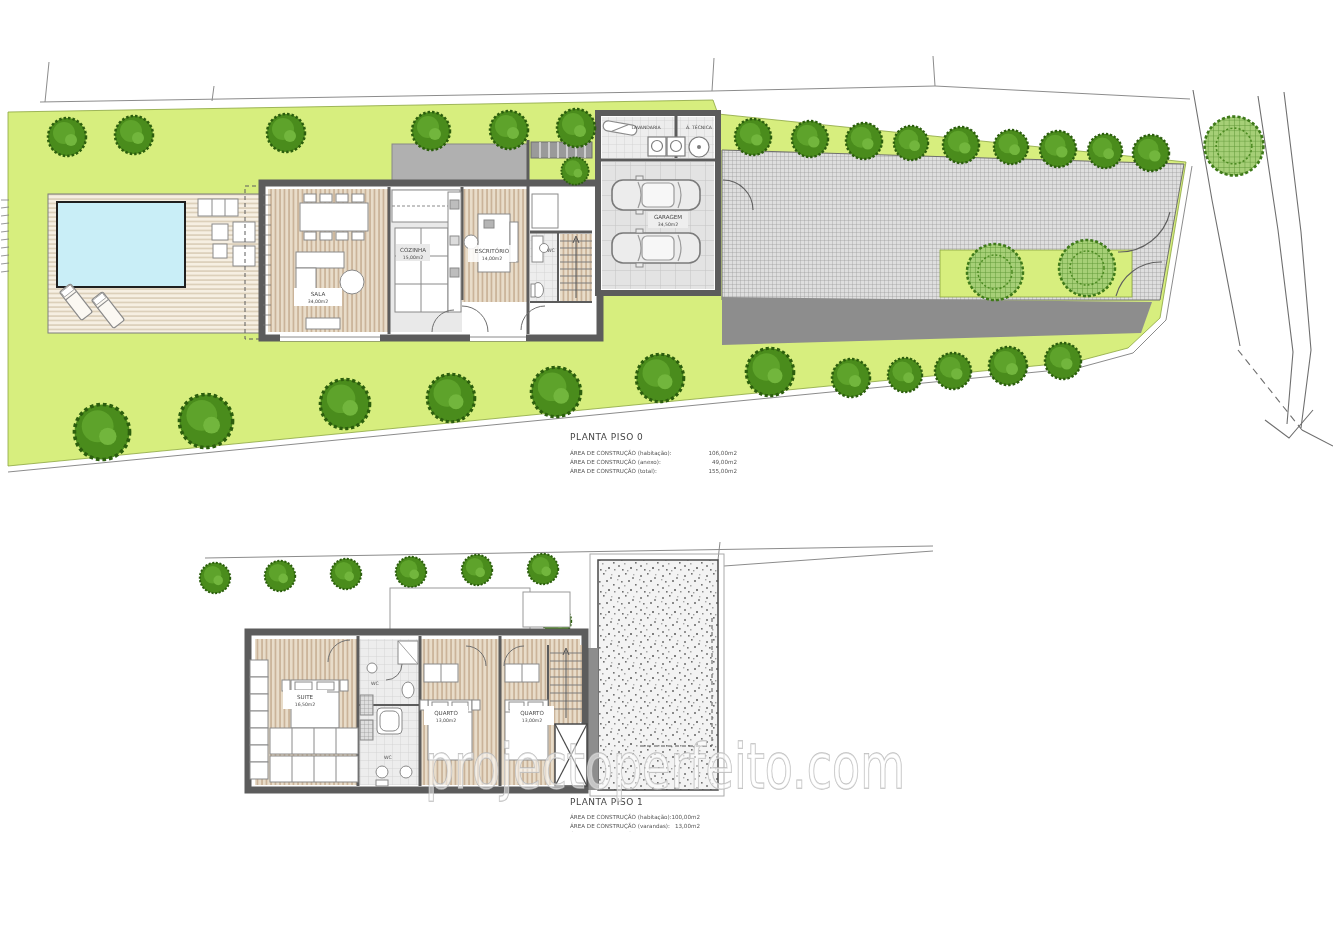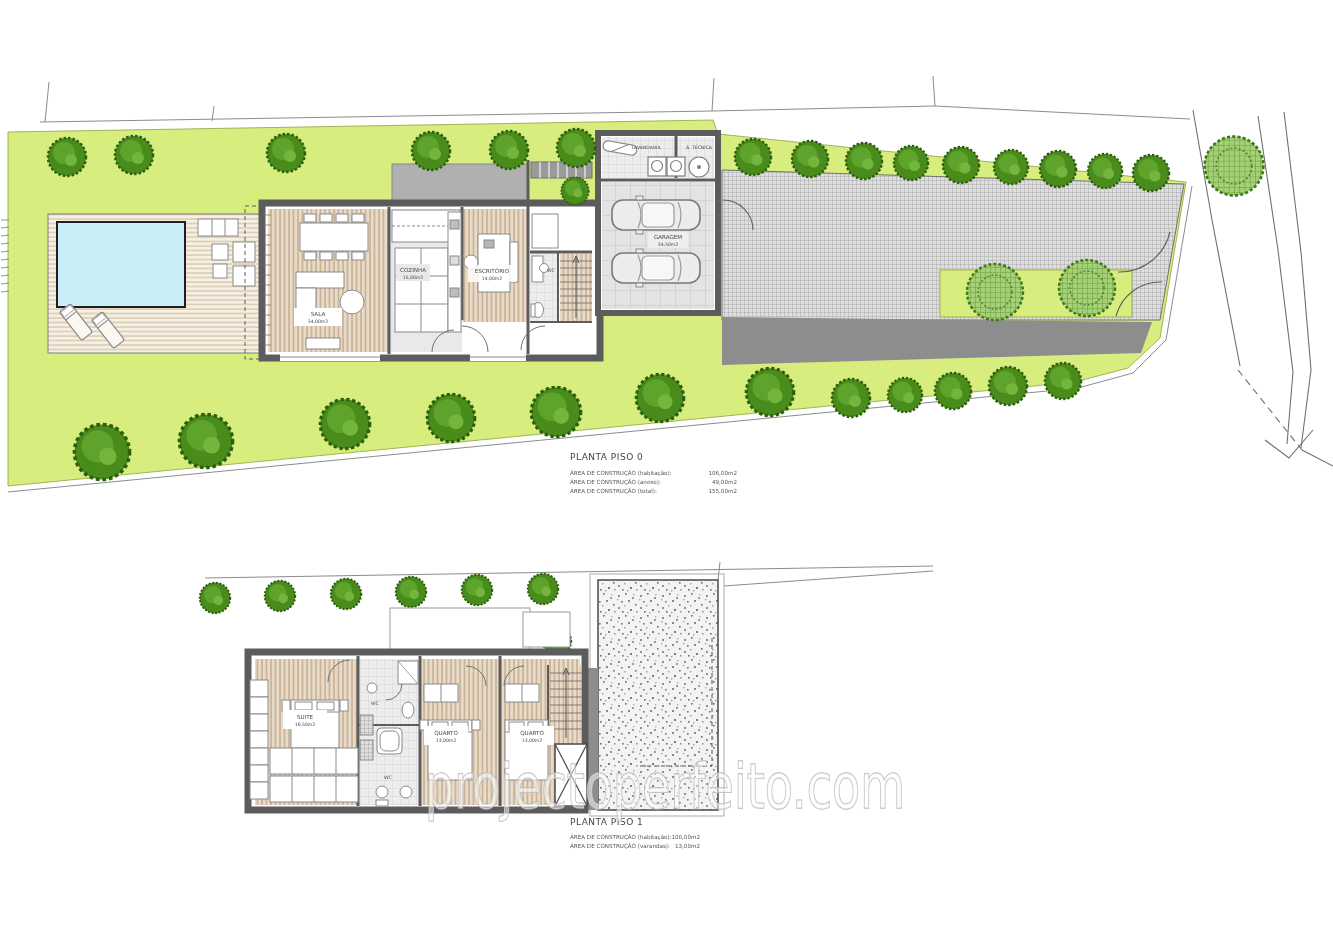--- a/index.html
+++ b/index.html
@@ -1,17 +1,17 @@
 <!DOCTYPE html>
 <html><head>
 <meta charset="utf-8">
 <style>
   html,body{margin:0;padding:0;background:#fff;}
   .canvas{position:relative;width:1333px;height:832px;background:#ffffff;overflow:hidden;
-          font-family:"DejaVu Sans", sans-serif;margin-top:20px;}
+          font-family:"DejaVu Sans", sans-serif;}
   svg text{font-family:"DejaVu Sans", sans-serif;fill:#3c3c3c;}
   .title-txt{font-size:9px;letter-spacing:.5px;fill:#444;}
   .area-txt{font-size:5.6px;fill:#555;}
   .room-txt{font-size:5.6px;fill:#4a4a4a;}
   .tiny-txt{font-size:4.6px;fill:#4a4a4a;}
   .wm{font-size:62px;fill:rgba(255,255,255,0.55);stroke:#b5b5b5;stroke-width:1.4px;
       paint-order:stroke;opacity:.9;}
 </style>
 </head>
 <body>

